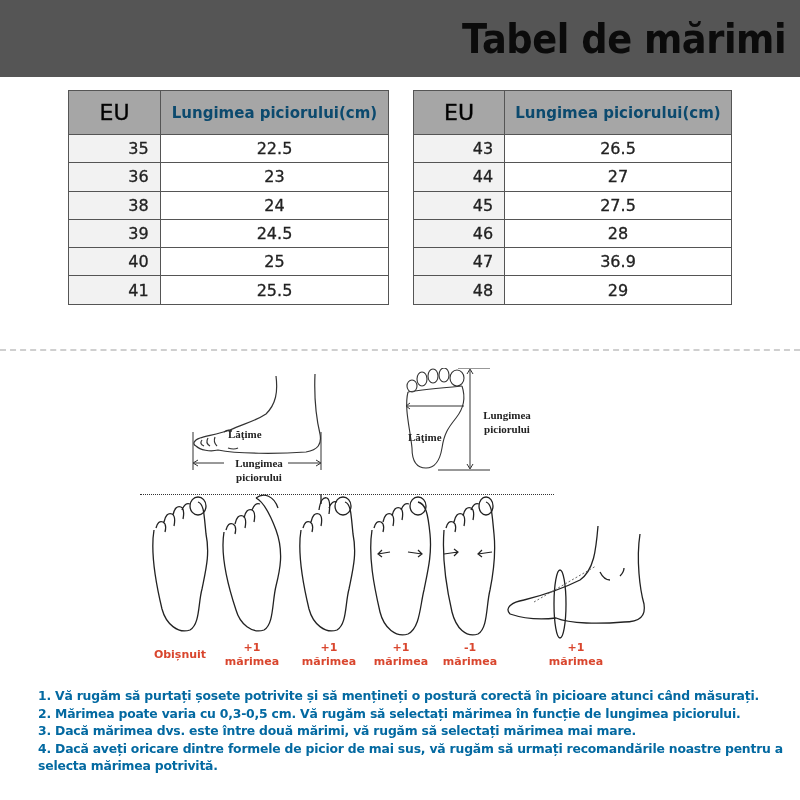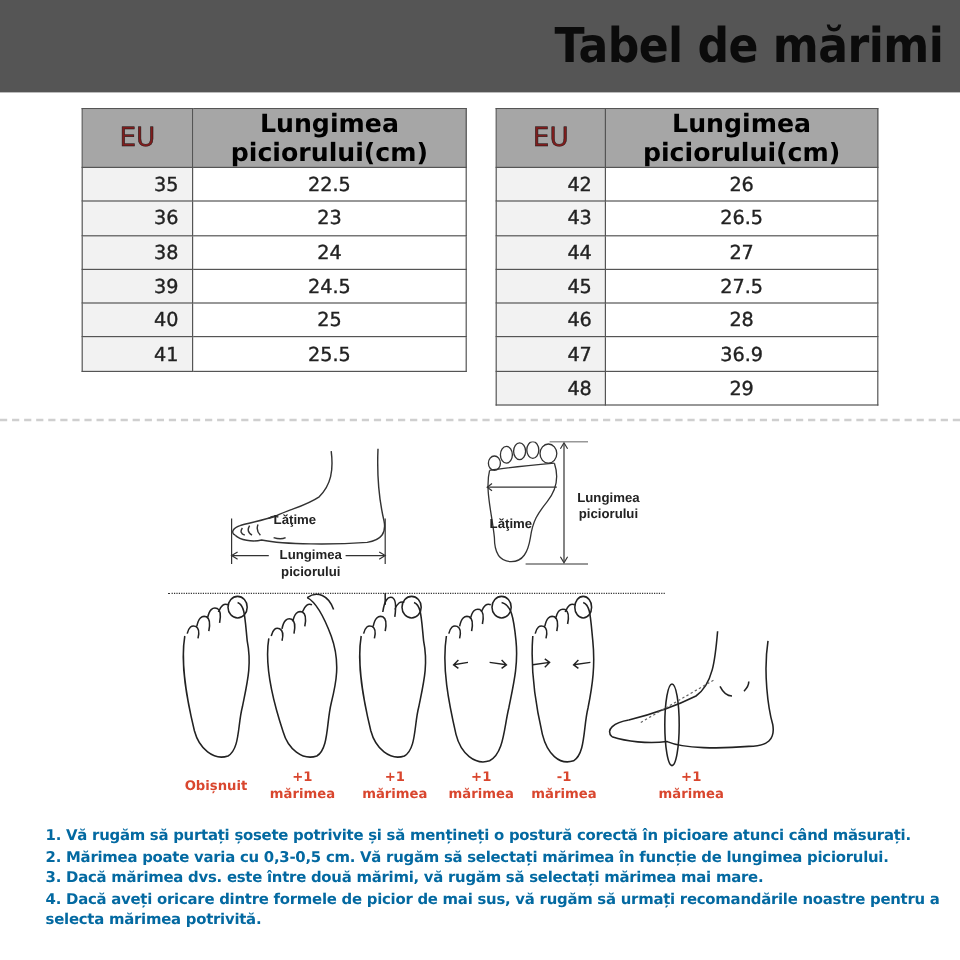--- a/index.html
+++ b/index.html
@@ -19,38 +19,38 @@
 
   table.size-table {
     position: absolute; top: 90px; border-collapse: collapse;
     border: 1.5px solid #555;
   }
   table.size-table th, table.size-table td {
     border: 1px solid #555; text-align: center;
     font-family: "DejaVu Sans", sans-serif; font-weight: bold;
   }
   table.size-table th { background: #a6a6a6; height: 44px; }
-  table.size-table th.eu { font-size: 22px; font-weight: normal; color: #7f1d1d; -webkit-text-stroke: 0.4px #111; }
-  table.size-table th.len { font-size: 21px; color: #000000; }
+  table.size-table th.eu { font-size: 22px; font-weight: normal; color: #000000; -webkit-text-stroke: 0.4px #111; }
+  table.size-table th.len { font-size: 15px; color: #0c4a6e; }
   table.size-table td { height: 28.3px; font-size: 16px; color: #222; font-weight: normal; -webkit-text-stroke: 0.3px #222; }
   table.size-table td.eu-cell { background: #f2f2f2; padding-left: 48px; }
   table.size-table td.len-cell { background: #ffffff; }
   #table-left { left: 68px; width: 321px; }
   #table-right { left: 413px; width: 319px; }
   #table-left col.c1 { width: 92px; } 
   #table-right col.c1 { width: 91px; }
 
   .divider {
     position: absolute; left: 0; top: 349px; width: 800px; height: 0;
     border-top: 2px dashed #cfcfcf;
   }
 
   .figure { position: absolute; }
   .fig-label {
-    position: absolute; font-family: Liberation Sans, sans-serif; font-weight: bold;
+    position: absolute; font-family: Liberation Serif, serif; font-weight: bold;
     font-size: 11px; color: #222; text-align: center; line-height: 14px;
   }
   .dotted-line {
     position: absolute; left: 140px; top: 494px; width: 414px; height: 0;
     border-top: 1.5px dotted #333;
   }
   .red-label {
     position: absolute; font-family: "DejaVu Sans", sans-serif; font-weight: bold;
     font-size: 11px; color: #d9462e; text-align: center; line-height: 14px;
   }
@@ -114,24 +114,20 @@
       <col class="c1">
       <col>
     </colgroup>
   <thead>
     <tr>
       <th class="eu">EU</th>
       <th class="len">Lungimea piciorului(cm)</th>
     </tr>
   </thead>
   <tbody>
-    <tr>
-        <td class="eu-cell">42</td>
-        <td class="len-cell">26</td>
-      </tr>
     <tr>
         <td class="eu-cell">43</td>
         <td class="len-cell">26.5</td>
       </tr>
     <tr>
         <td class="eu-cell">44</td>
         <td class="len-cell">27</td>
       </tr>
     <tr>
         <td class="eu-cell">45</td>

